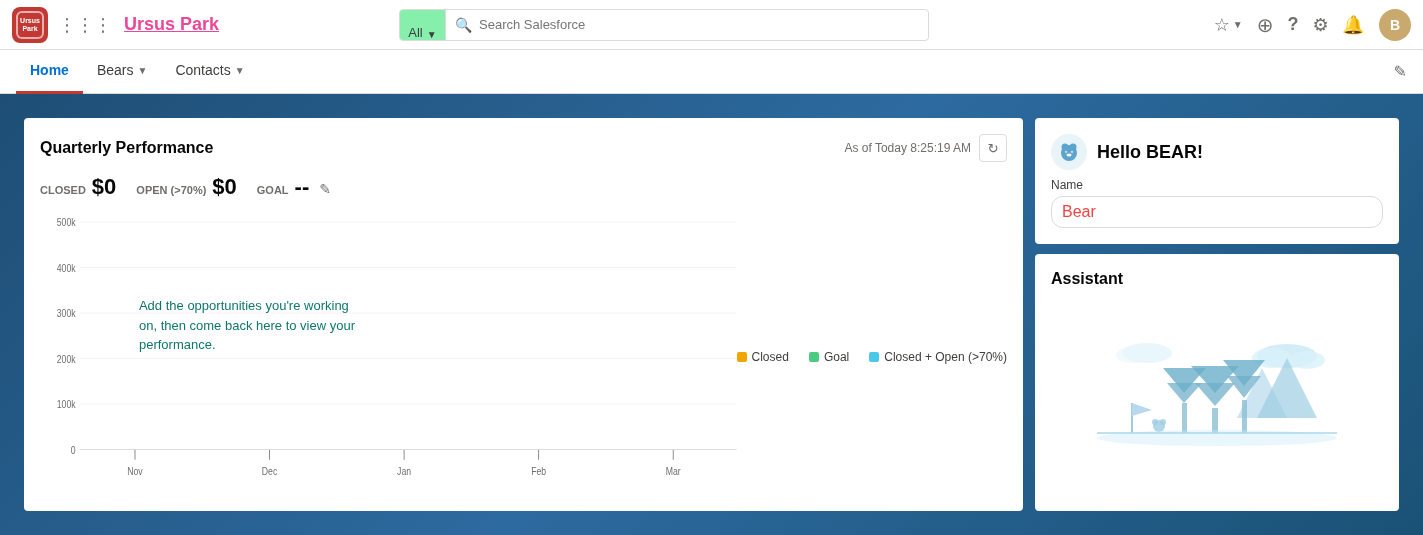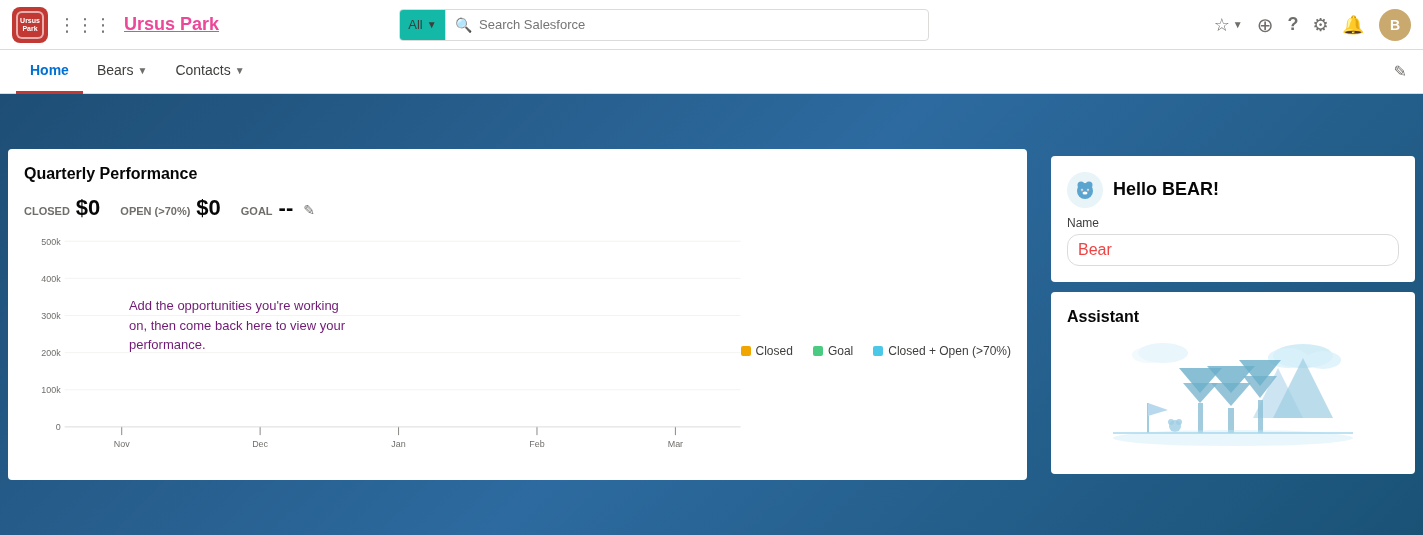--- a/index.html
+++ b/index.html
@@ -39,28 +39,28 @@
       display: flex; align-items: center;
       border: 1px solid #dddbda;
       border-radius: 4px;
       overflow: hidden;
       height: 32px;
       margin: 0 auto;
       width: 530px;
       flex-shrink: 0;
     }
     .search-type-select {
-      background: #14b8a6;
+      background: #86efac;
       border: none;
       border-right: 1px solid #dddbda;
       padding: 0 8px;
       height: 100%;
       font-size: 13px;
       color: #3e3e3c;
-      display: flex; align-items: center; gap: 4px;
+      display: flex; align-items: flex-end; gap: 4px;
       cursor: pointer;
     }
     .search-input-area {
       display: flex; align-items: center;
       flex: 1;
       padding: 0 10px;
       background: #fff;
     }
     .search-input-area input {
       border: none; outline: none; font-size: 13px; color: #3e3e3c; width: 100%;
@@ -104,23 +104,22 @@
       font-weight: 700;
     }
     .sub-nav-item .nav-arrow { font-size: 10px; margin-left: 4px; color: #706e6b; }
     .sub-nav-edit { margin-left: auto; font-size: 16px; color: #706e6b; cursor: pointer; }
 
     
     .main-content {
       display: flex;
       height: calc(535px - 50px - 44px);
       background: linear-gradient(135deg, #1e4e75 0%, #2d6a9f 50%, #1a5276 100%);
-      padding: 8px;
-      gap: 24px;
-      align-items: center;
+      padding: 24px;
+      gap: 12px;
     }
 
     
     .left-panel {
       flex: 1;
       background: #fff;
       border-radius: 4px;
       padding: 16px;
       display: flex;
       flex-direction: column;
@@ -161,21 +160,21 @@
       flex: 1;
       position: relative;
     }
     .chart-message {
       position: absolute;
       top: 40%;
       left: 30%;
       transform: translate(-50%, -50%);
       text-align: left;
       font-size: 13px;
-      color: #701a75;
+      color: #0f766e;
       line-height: 1.5;
       max-width: 220px;
     }
     .chart-legend {
       display: flex;
       align-items: center;
       justify-content: center;
       gap: 20px;
       margin-top: 6px;
       font-size: 12px;
@@ -298,20 +297,24 @@
     <span class="nav-arrow">▼</span>
   </div>
   <span class="sub-nav-edit">✎</span>
 </div>
 
 <div class="main-content">
 
   <div class="left-panel">
     <div class="panel-header">
       <span class="panel-title">Quarterly Performance</span>
+      <div style="display:flex; align-items:center; gap:8px;">
+        <span class="panel-meta">As of Today 8:25:19 AM</span>
+        <button class="refresh-btn">↻</button>
+      </div>
     </div>
 
     <div class="perf-stats">
       <div class="stat-item">
         <span class="stat-label">CLOSED</span>
         <span class="stat-value">$0</span>
       </div>
       <div class="stat-item">
         <span class="stat-label">OPEN (&gt;70%)</span>
         <span class="stat-value">$0</span>

